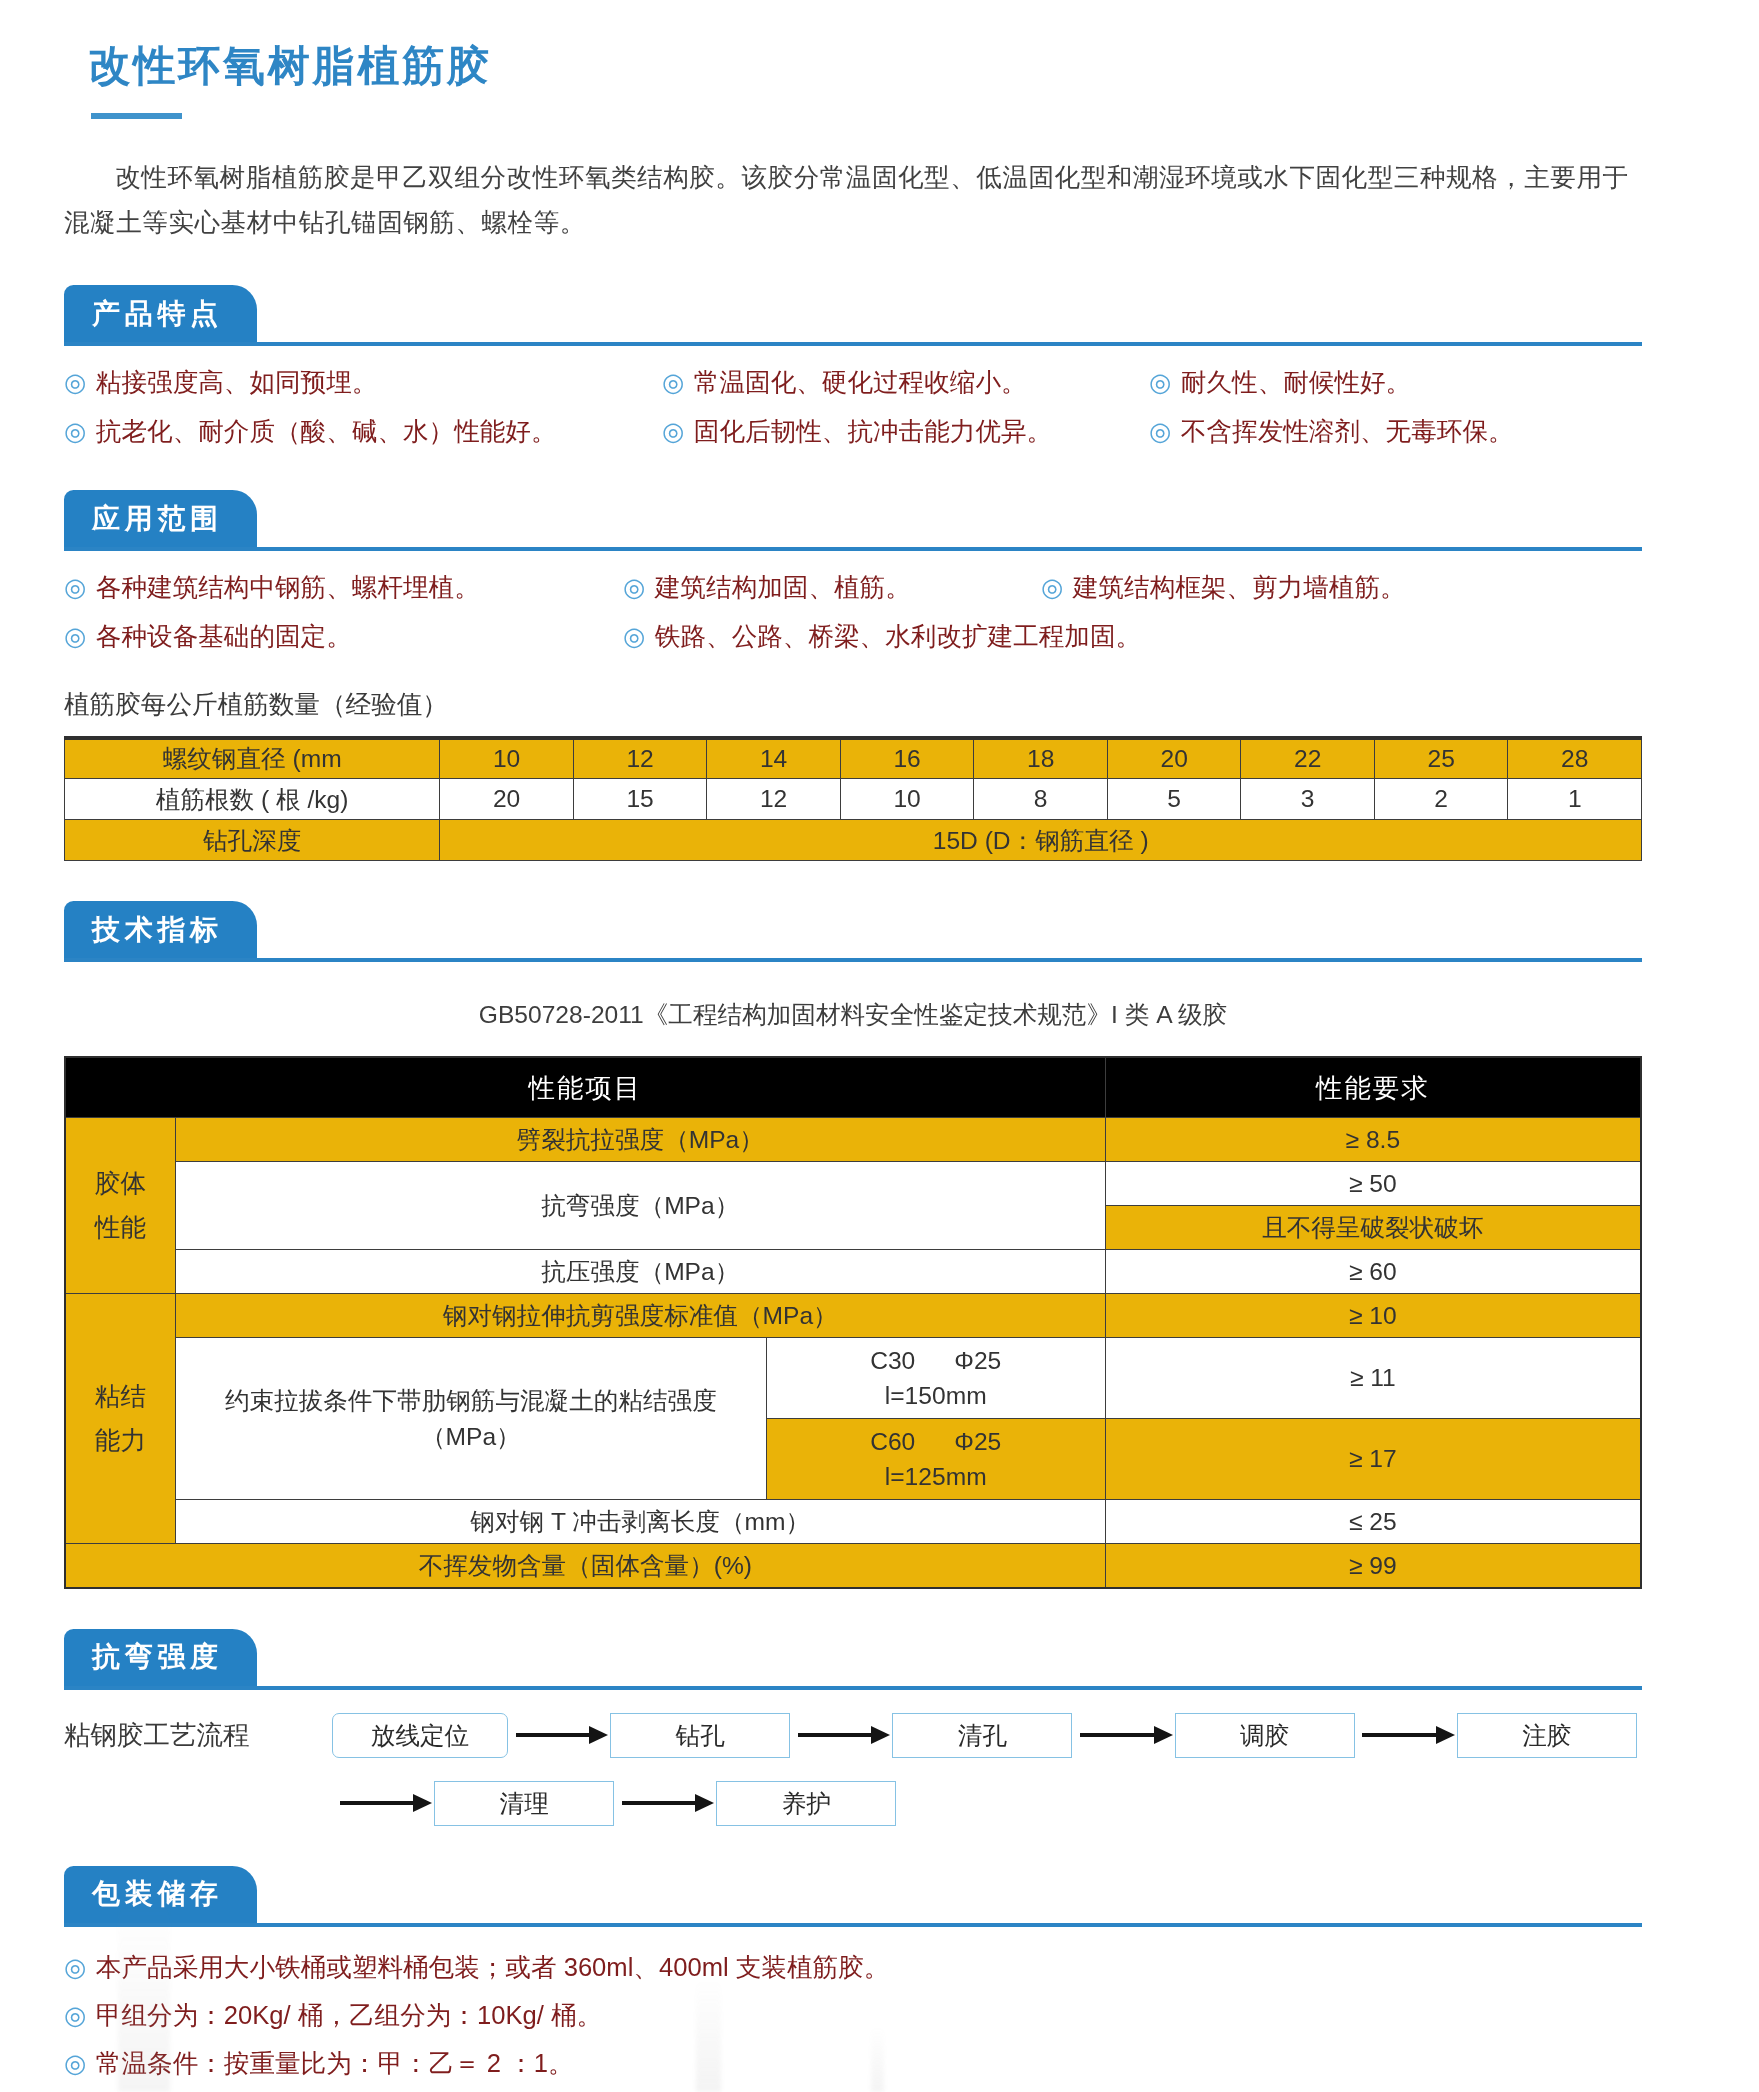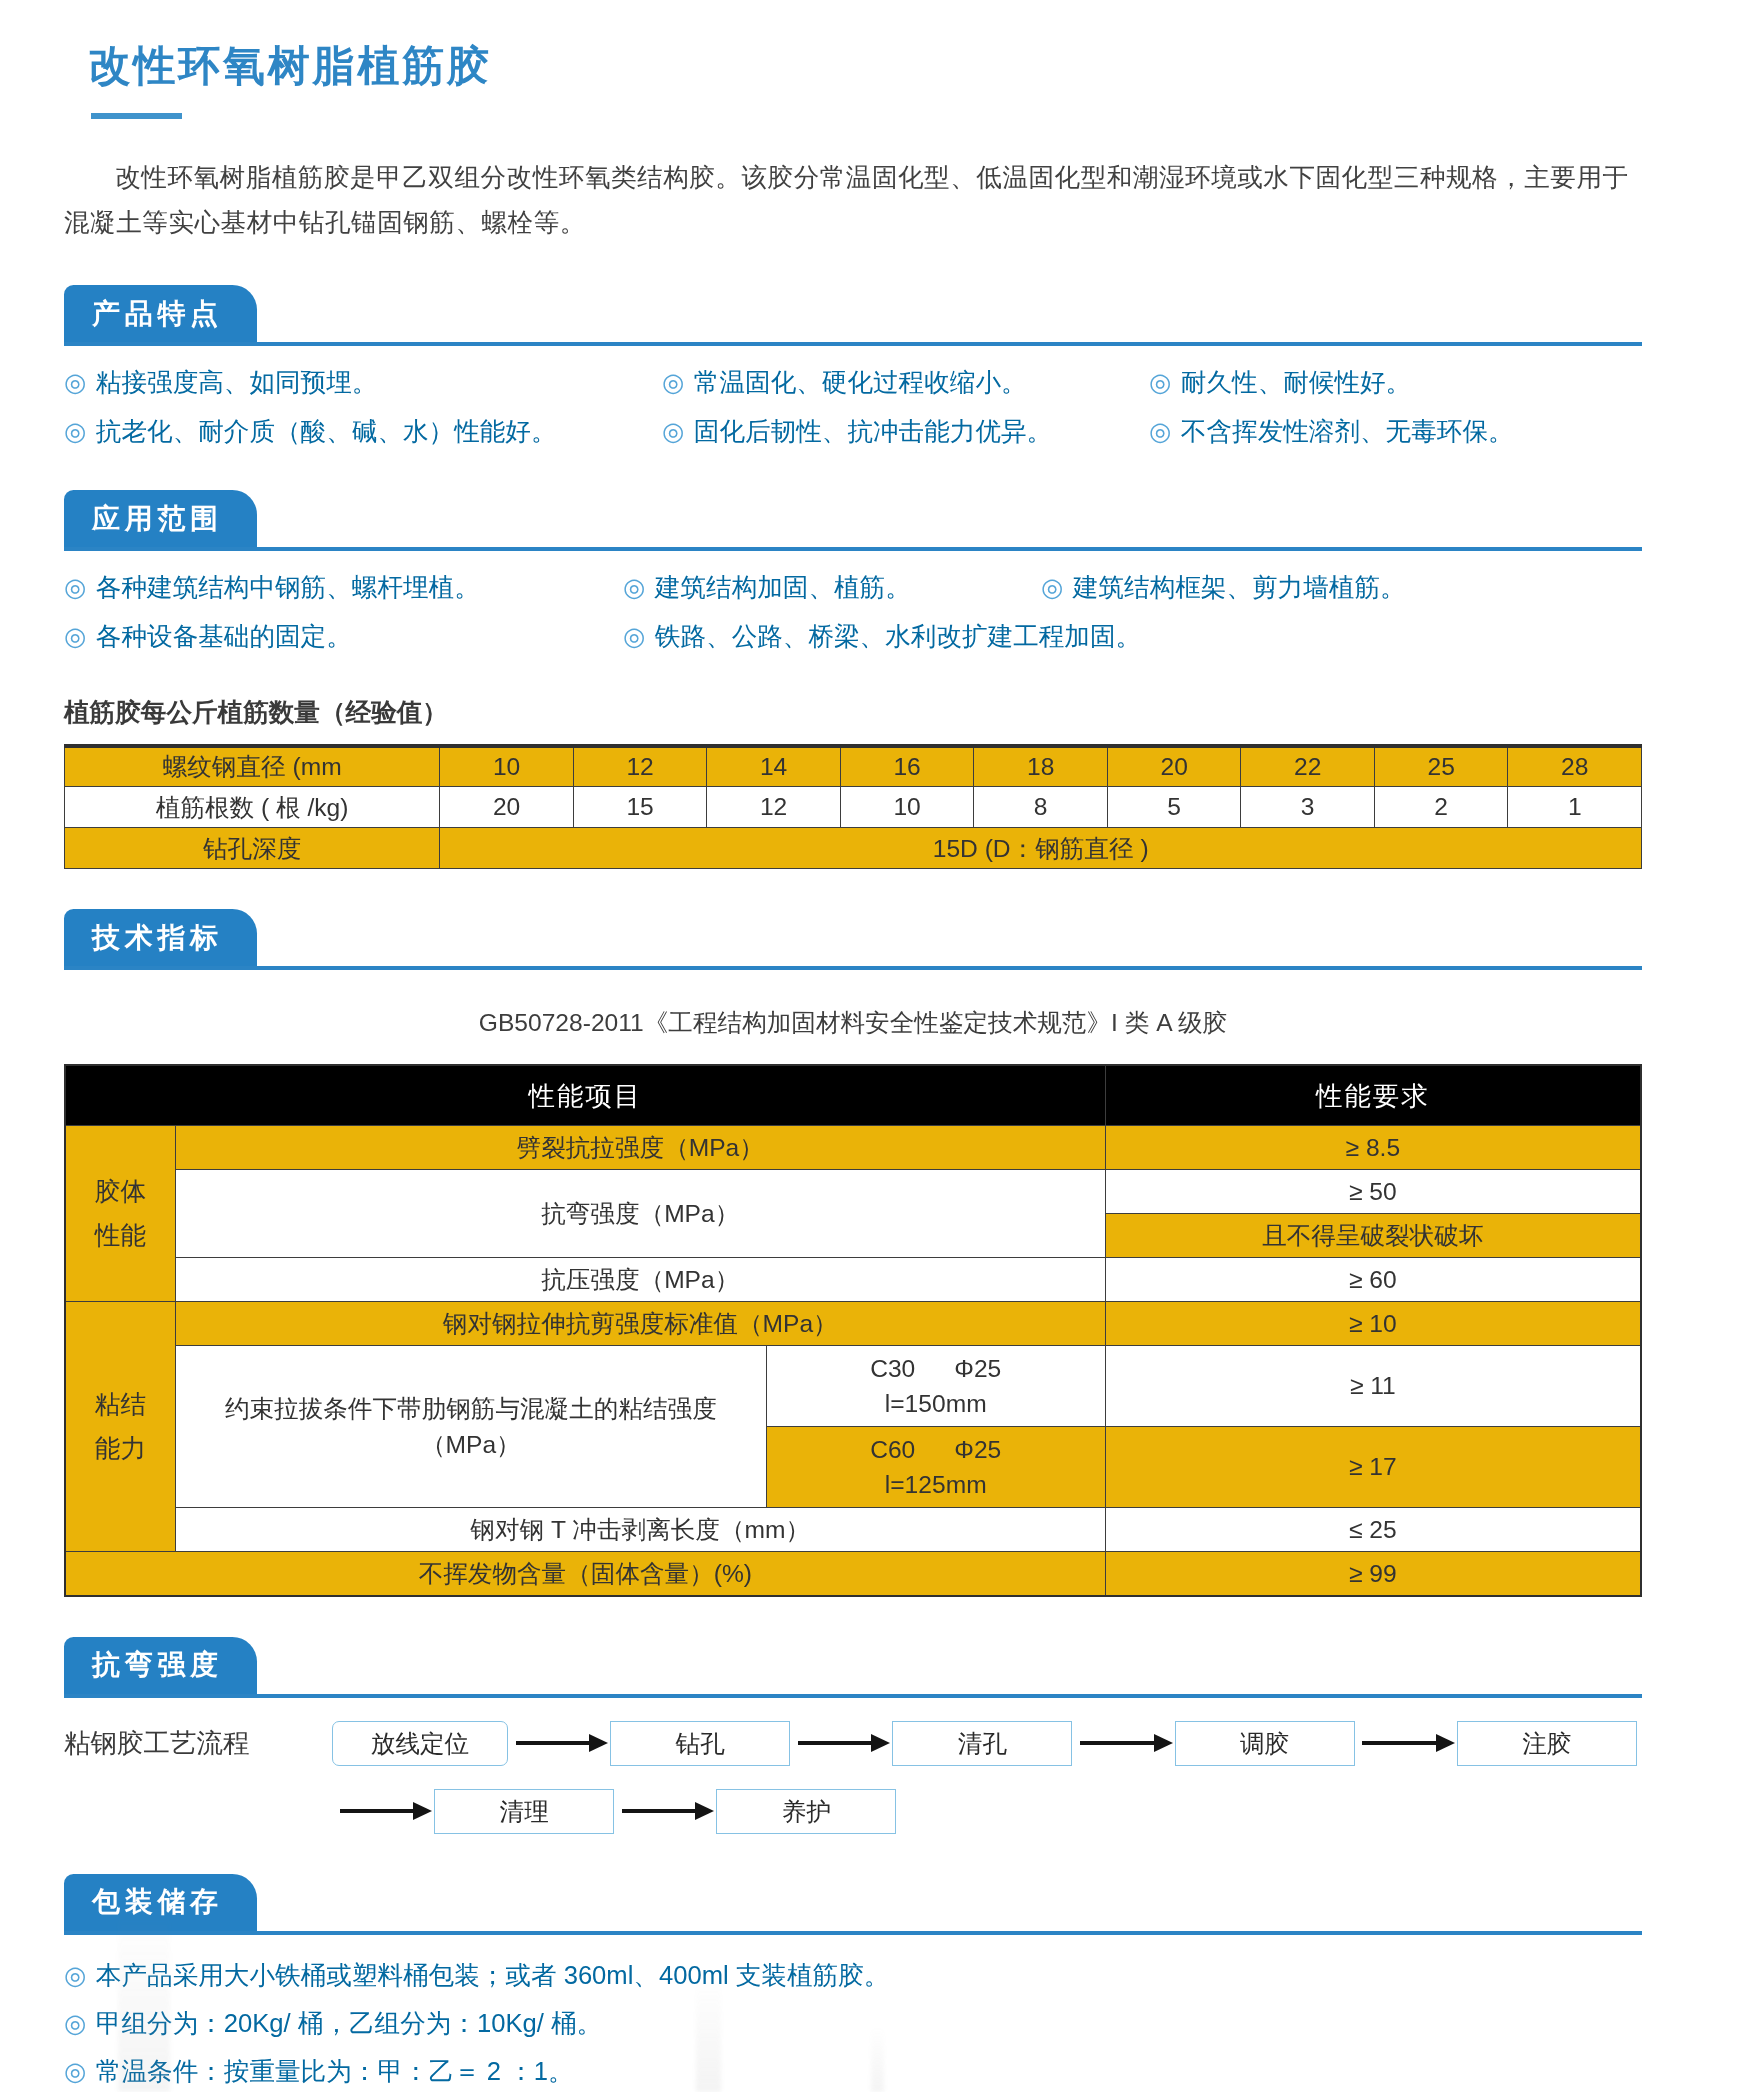--- a/index.html
+++ b/index.html
@@ -52,32 +52,32 @@
     letter-spacing: 4.7px;
     padding: 9.5px 34px 9.5px 28px;
     border-radius: 9.5px 24.6px 0 0;
   }
 
   
   .brows { margin-top: 19px; }
   .brow { position: relative; height: 36px; margin-bottom: 13.2px; }
   .bullet-item { position: absolute; top: 0; display: flex; align-items: flex-start; white-space: nowrap; }
   .bullet-icon { color: #55a5d8; font-size: 25.6px; line-height: 34px; margin-right: 9.5px; }
-  .bullet-text { font-size: 25.6px; line-height: 34px; color: #0369a1; }
+  .bullet-text { font-size: 25.6px; line-height: 34px; color: #7f1d1d; }
   .p0   { left: 0; }
   .pf2  { left: 598px; }
   .pf3  { left: 1085px; }
   .pa2  { left: 559px; }
   .pa3  { left: 977px; }
 
   
   .table-caption {
-    margin-top: 40px;
+    margin-top: 32px;
     font-size: 25.6px;
-    font-weight: bold;
+    font-weight: normal;
     color: #3a3a3a;
   }
   table { border-collapse: collapse; }
   .rebar-table {
     width: 100%;
     margin-top: 13.2px;
     table-layout: fixed;
     border-top: 4.7px solid #2f2f2f;
   }
   .rebar-table td {

